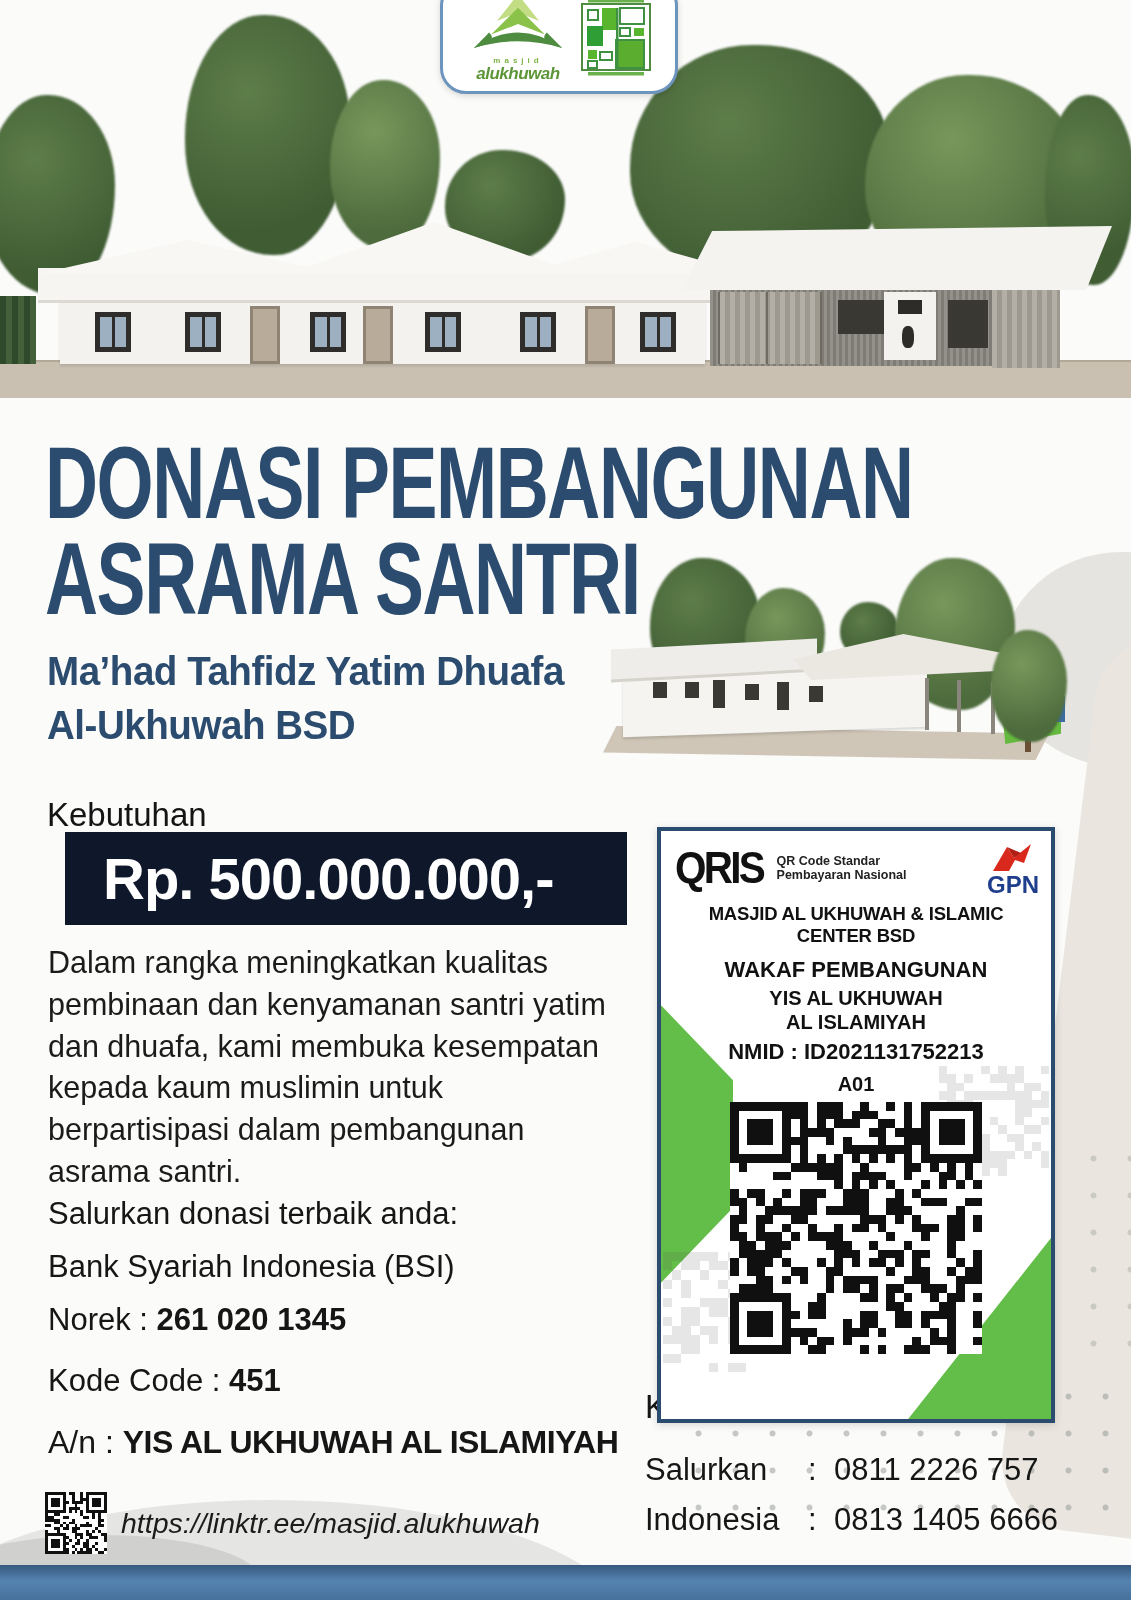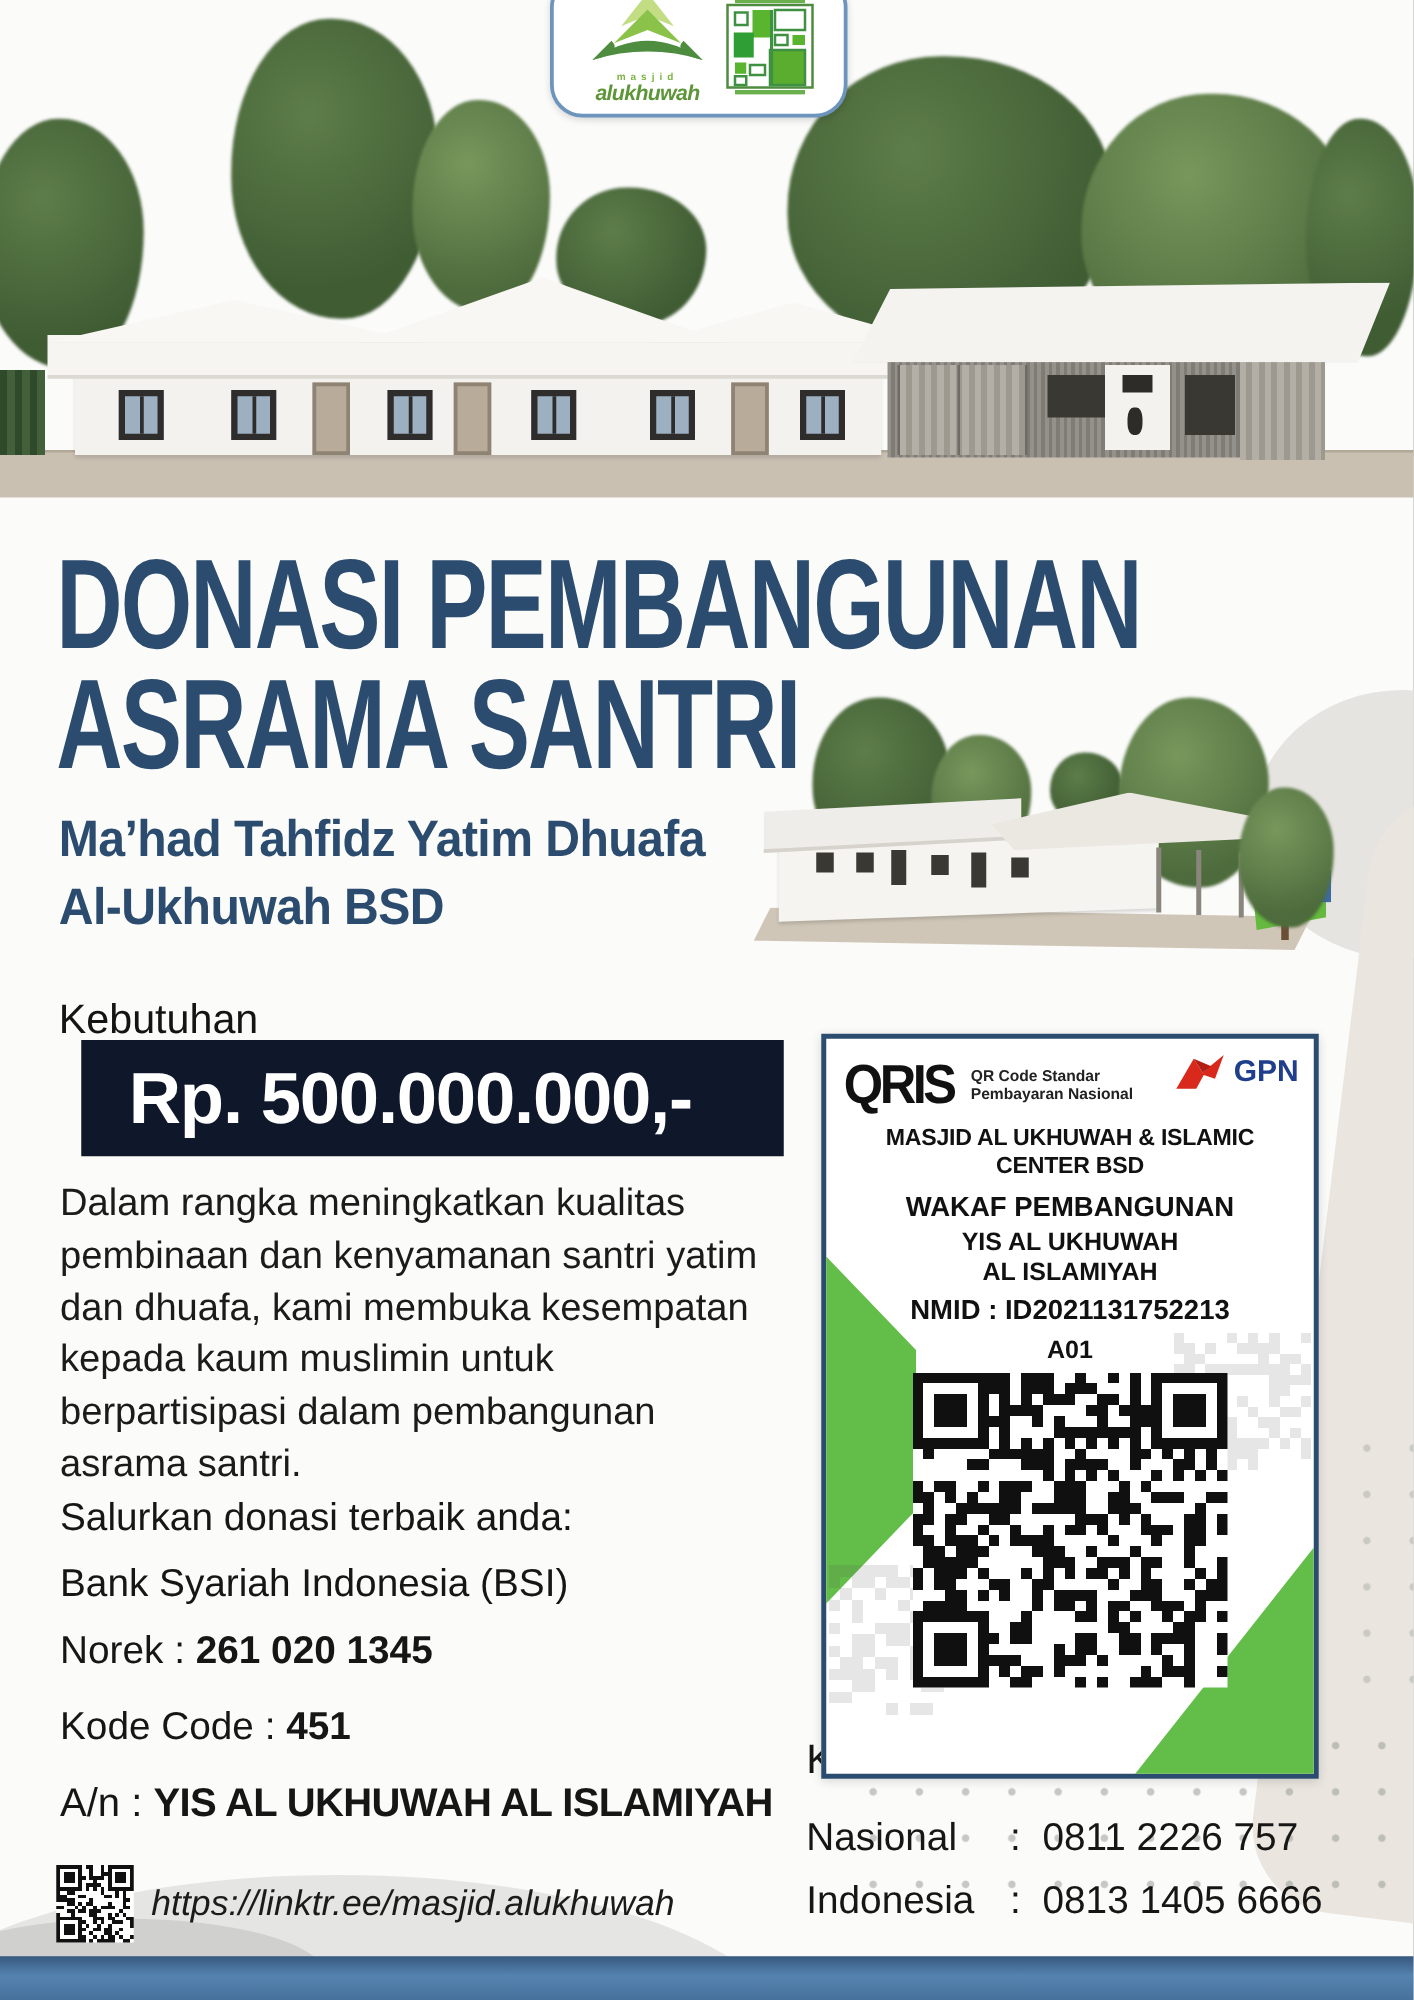--- a/index.html
+++ b/index.html
@@ -58,21 +58,21 @@
   .qris-inner{position:relative;width:100%;height:100%;padding:10px 8px;box-sizing:border-box;z-index:1;}
   .green-shape-left{position:absolute;left:-6px;top:168px;width:78px;height:290px;background:#63bd49;
                     clip-path:polygon(0 0,100% 28%,100% 72%,0 100%);z-index:0;}
   .green-shape-br{position:absolute;right:-4px;bottom:-4px;width:150px;height:190px;background:#63bd49;
                   clip-path:polygon(100% 0,100% 100%,0 100%);z-index:0;}
   .card-texture{position:absolute;opacity:.14;z-index:0;}
   .qris-head{display:flex;justify-content:space-between;align-items:flex-start;padding:2px 4px 0 6px;}
   .qris-logo{display:flex;align-items:center;gap:6px;}
   .qris-word{font-weight:900;font-size:44px;letter-spacing:-3px;color:#111;transform:scaleX(.92);transform-origin:0 50%;}
   .qris-cap{font-size:12.5px;font-weight:700;line-height:1.15;color:#222;}
-  .gpn{display:flex;flex-direction:row;align-items:center;line-height:1;}
+  .gpn{display:flex;flex-direction:column;align-items:center;line-height:1;}
   .gpn-word{font-weight:900;font-size:24px;color:#1f3e8c;letter-spacing:0;}
   .card-c{text-align:center;color:#111;position:relative;z-index:1;}
   .ct1{font-weight:700;font-size:22px;margin-top:10px;}
   .ct2{font-weight:700;font-size:18.5px;margin-top:6px;letter-spacing:-0.2px;}
   .ct3{font-weight:700;font-size:20px;margin-top:4px;}
   .ct4{font-weight:700;font-size:20px;margin-top:1px;}
   .ctn{font-weight:700;font-size:22px;margin-top:5px;}
   .cta{font-weight:700;font-size:20px;margin-top:8px;}
   .qr-big{width:252px;height:252px;margin:6px auto 4px auto;position:relative;z-index:1;}
   
@@ -819,21 +819,21 @@
               <rect x="25" y="28" width="1" height="1"></rect>
             </g>
           </svg></div>
 
     </div>
   </div>
 
   <div class="contact">
     <div class="contact-h">Konfirmasi &amp; Informasi :</div>
     <div class="contact-row">
-      <span class="cname">Nasional</span>
+      <span class="cname">Salurkan</span>
       <span class="ccolon">:</span>
       <span>0811 2226 757</span>
     </div>
     <div class="contact-row">
       <span class="cname">Indonesia</span>
       <span class="ccolon">:</span>
       <span>0813 1405 6666</span>
     </div>
   </div>
 

